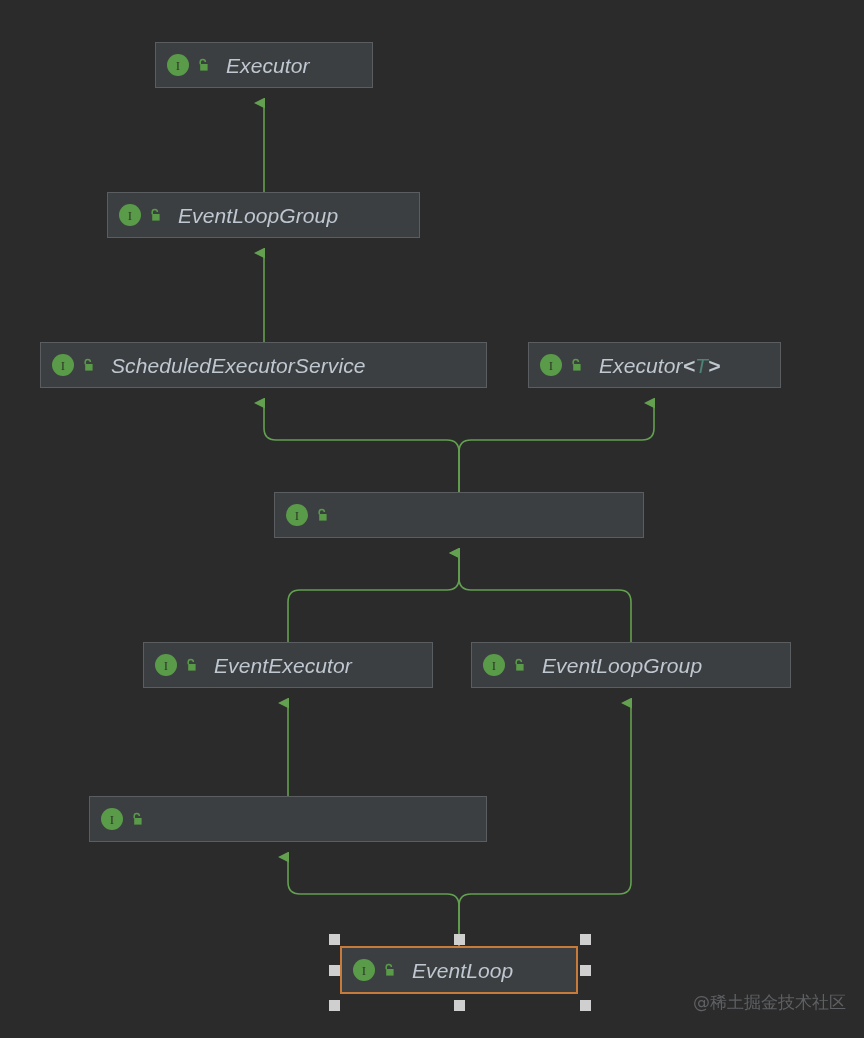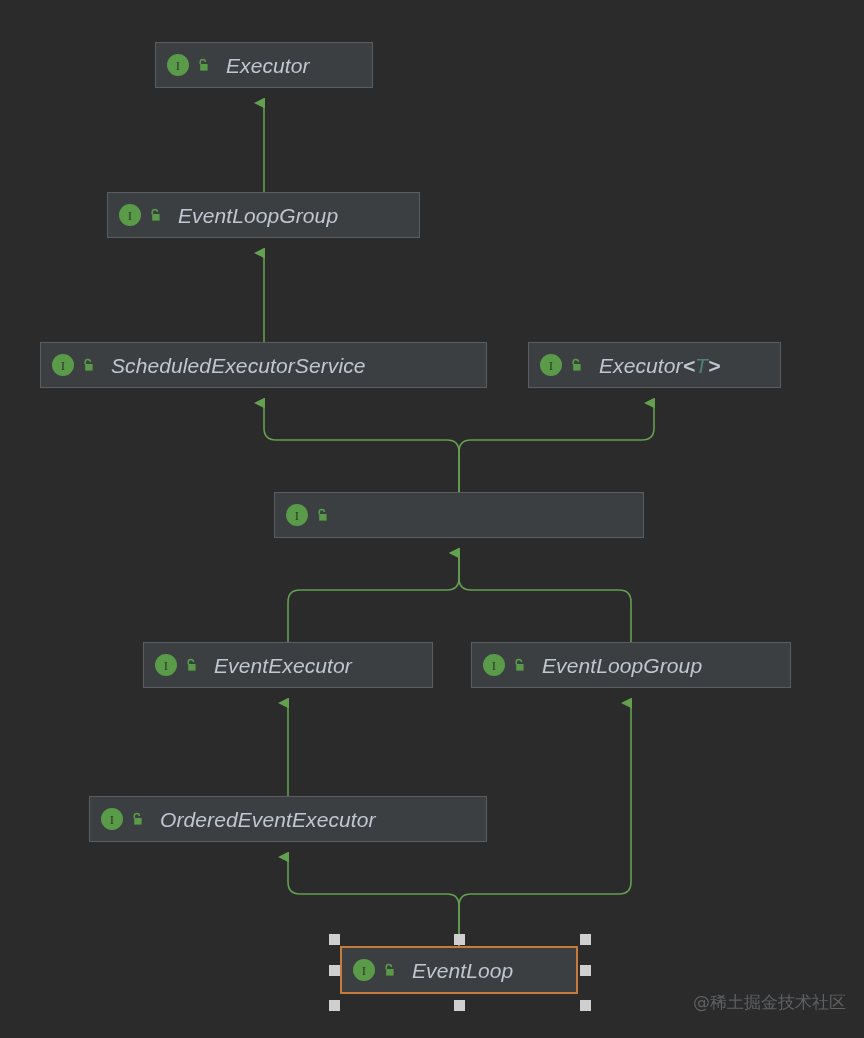--- a/index.html
+++ b/index.html
@@ -224,21 +224,20 @@
   <div class="node" style="left:89px; top:796px; width:398px; height:46px;">
     <span class="node-icons">
       <span class="iface-icon">
           <span>I</span>
         </span>
       <svg class="lock-icon" width="15" height="15" viewBox="0 0 15 15">
         <path d="M4.2 6.2 V4.0 a2.6 2.6 0 0 1 5.2 0" fill="none" stroke="#5a9b49" stroke-width="1.5"></path>
         <rect x="4.2" y="6.0" width="7.4" height="6.6" fill="#5a9b49"></rect>
       </svg>
     </span>
-    <span class="node-label">OrderedEventExecutor</span>
   </div>
 
   <div class="node selected" style="left:340px; top:946px; width:238px; height:48px;">
     <span class="node-icons">
       <span class="iface-icon">
           <span>I</span>
         </span>
       <svg class="lock-icon" width="15" height="15" viewBox="0 0 15 15">
         <path d="M4.2 6.2 V4.0 a2.6 2.6 0 0 1 5.2 0" fill="none" stroke="#5a9b49" stroke-width="1.5"></path>
         <rect x="4.2" y="6.0" width="7.4" height="6.6" fill="#5a9b49"></rect>

